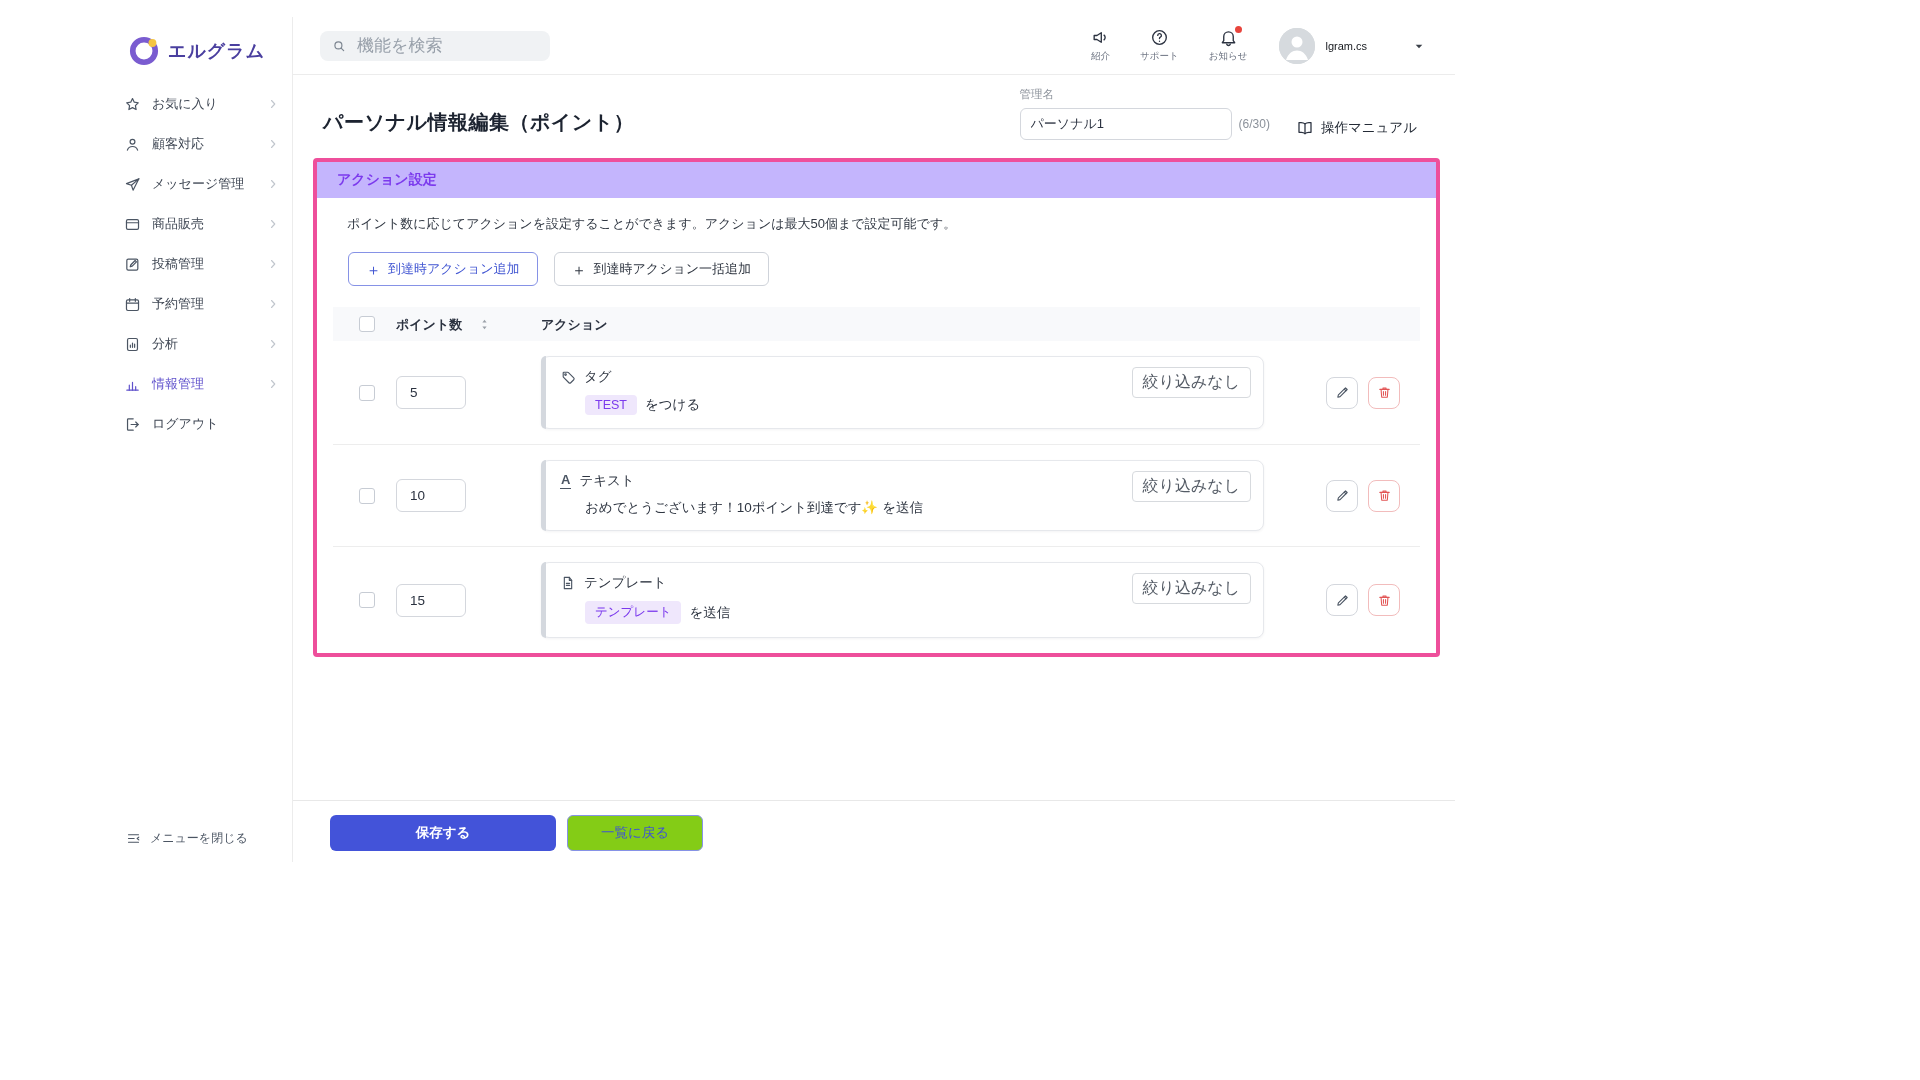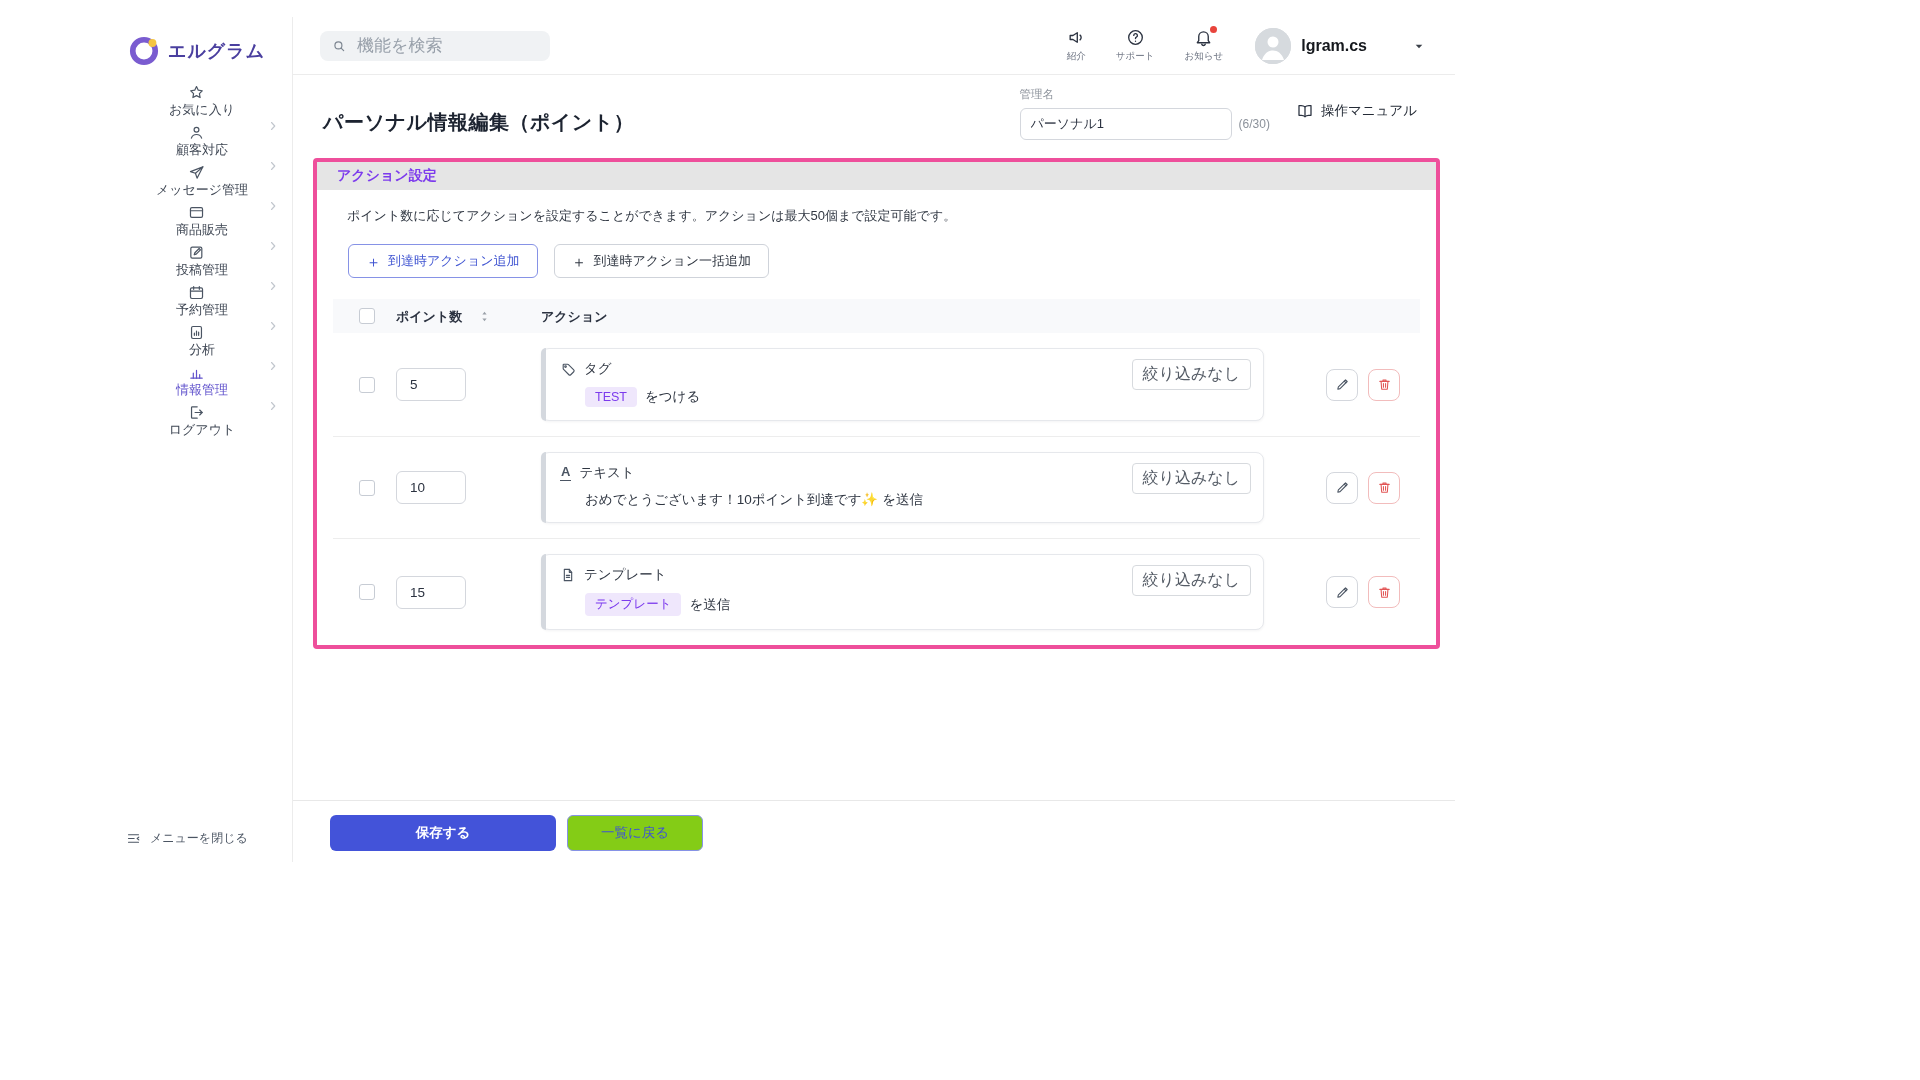--- a/index.html
+++ b/index.html
@@ -6,61 +6,61 @@
   body{width:1920px;height:1080px;position:relative;font-family:"Liberation Sans","DejaVu Sans",sans-serif;color:#2b3240;}
   .app{position:absolute;left:105px;top:17px;width:1350px;height:845px;display:flex;background:#fff;}
   .ic{display:inline-block;}
   .ic svg{display:block;width:100%;height:100%;}
 
   
   .sb{flex:0 0 188px;width:188px;border-right:1px solid #ececec;display:flex;flex-direction:column;box-sizing:border-box;}
   .sb-logo{display:flex;align-items:center;gap:9px;padding:19px 0 18px 24px;}
   .sb-logo .mark{width:30px;height:30px;}
   .sb-logo .txt{font-size:18px;font-weight:bold;color:#4a3f9f;letter-spacing:1px;}
-  .nav-item{display:flex;align-items:center;height:40px;padding:0 12px 0 19px;font-size:13px;color:#3f4754;cursor:pointer;flex-direction:column;}
+  .nav-item{display:flex;align-items:center;height:40px;padding:0 12px 0 19px;font-size:13px;color:#3f4754;cursor:pointer;}
   .nav-item .nic{width:17px;height:17px;margin-right:11px;color:#4b5563;flex:0 0 17px;}
   .nav-item .chev{width:14px;height:14px;margin-left:auto;color:#c2c7ce;flex:0 0 14px;}
   .nav-item.active,.nav-item.active .nic{color:#6052cc;}
   .sb-bottom{margin-top:auto;display:flex;align-items:center;gap:9px;padding:0 0 15px 21px;font-size:12px;color:#4b5563;cursor:pointer;}
   .sb-bottom .nic{width:15px;height:15px;color:#4b5563;}
 
   
   .main{flex:1;display:flex;flex-direction:column;min-width:0;}
   .topbar{height:58px;flex:0 0 58px;display:flex;align-items:center;padding:0 20px 0 27px;border-bottom:1px solid #ececec;box-sizing:border-box;}
   .search{display:flex;align-items:center;gap:9px;width:230px;height:30px;background:#f0f2f4;border-radius:8px;padding:0 12px;box-sizing:border-box;}
   .search .sic{width:14px;height:14px;color:#7c8590;flex:0 0 14px;}
   .search input{border:none;background:transparent;outline:none;font-size:17px;color:#2b3240;width:100%;font-family:inherit;}
   .search input::placeholder{color:#98a0aa;}
   .tb-right{margin-left:auto;display:flex;align-items:center;}
   .tb-ic{display:flex;flex-direction:column;align-items:center;gap:3px;margin-left:30px;cursor:pointer;color:#2b3240;}
   .tb-ic .bic{width:19px;height:19px;position:relative;}
   .tb-ic .cap{font-size:9.5px;color:#6b7280;white-space:nowrap;}
   .dot{position:absolute;top:-2px;right:-4px;width:7px;height:7px;border-radius:50%;background:#e8443c;}
   .avatar{width:36px;height:36px;border-radius:50%;background:#d6dade;margin-left:32px;flex:0 0 36px;cursor:pointer;}
   .avatar svg{display:block;width:100%;height:100%;}
-  .acct{font-size:16px;font-weight:bold;margin-left:10px;color:#15181d;}
+  .acct{font-size:11px;font-weight:normal;margin-left:10px;color:#15181d;}
   .caret{width:16px;height:16px;color:#3a4049;margin-left:44px;margin-right:8px;cursor:pointer;}
 
   .pagehead{display:flex;align-items:flex-end;padding:12px 38px 16px 30px;}
   .title{font-size:20px;font-weight:bold;color:#1c2330;letter-spacing:.5px;padding-bottom:4px;}
   .ph-right{margin-left:auto;display:flex;align-items:flex-end;}
   .field{display:flex;flex-direction:column;gap:6px;}
   .flabel{font-size:11.5px;color:#8b919a;}
   .finput{width:212px;height:32px;border:1px solid #d4d7dd;border-radius:6px;padding:0 10px;font-size:13px;color:#2b3240;outline:none;background:#fff;box-sizing:border-box;font-family:inherit;}
   .count{font-size:12px;color:#8b919a;margin:0 0 9px 7px;}
   .field2{margin-left:27px;}
   .fselect{width:188px;height:32px;border:1px solid #d4d7dd;border-radius:6px;padding:0 10px;display:flex;align-items:center;font-size:13px;background:#fff;cursor:pointer;box-sizing:border-box;}
   .fselect .chev{margin-left:auto;width:14px;height:14px;color:#8b919a;}
-  .manual{display:flex;align-items:center;gap:7px;font-size:13.5px;color:#242b36;margin:0 0 20px 26px;cursor:pointer;white-space:nowrap;}
+  .manual{display:flex;align-items:center;gap:7px;font-size:13.5px;color:#242b36;margin:0 0 3px 26px;cursor:pointer;white-space:nowrap;}
   .manual .mic{width:18px;height:18px;color:#2b3240;}
 
   
   .content{flex:1;padding:2px 15px 0 20px;}
   .panel{border:4px solid #ee4f9b;border-radius:4px;background:#fff;}
-  .panel-head{background:#e5e5e5;height:28px;display:flex;align-items:center;padding-left:20px;font-size:14px;font-weight:bold;color:#7c3aed;}
+  .panel-head{background:#c4b5fd;height:36px;display:flex;align-items:center;padding-left:20px;font-size:14px;font-weight:bold;color:#7c3aed;}
   .panel-desc{font-size:13px;color:#323944;margin:17px 0 0 30px;}
   .panel-btns{display:flex;gap:16px;margin:19px 0 0 31px;}
   .btn-outline{display:inline-flex;align-items:center;gap:7px;height:34px;padding:0 17px;border-radius:6px;background:#fff;border:1px solid #8692e6;color:#4055d2;font-size:13px;cursor:pointer;font-family:inherit;}
   .btn-outline.gray{border-color:#cfd3da;color:#2e3540;}
   .plus{font-size:15px;line-height:1;}
 
   .thead{position:relative;height:34px;margin:21px 16px 0;background:#f8f9fb;font-size:13px;font-weight:bold;color:#2b3240;}
   .thead .cb{position:absolute;left:26px;top:9px;}
   .th-point{position:absolute;left:63px;top:9px;}
   .sorter{position:absolute;left:144px;top:10px;width:15px;height:15px;color:#9aa0a8;cursor:pointer;}

